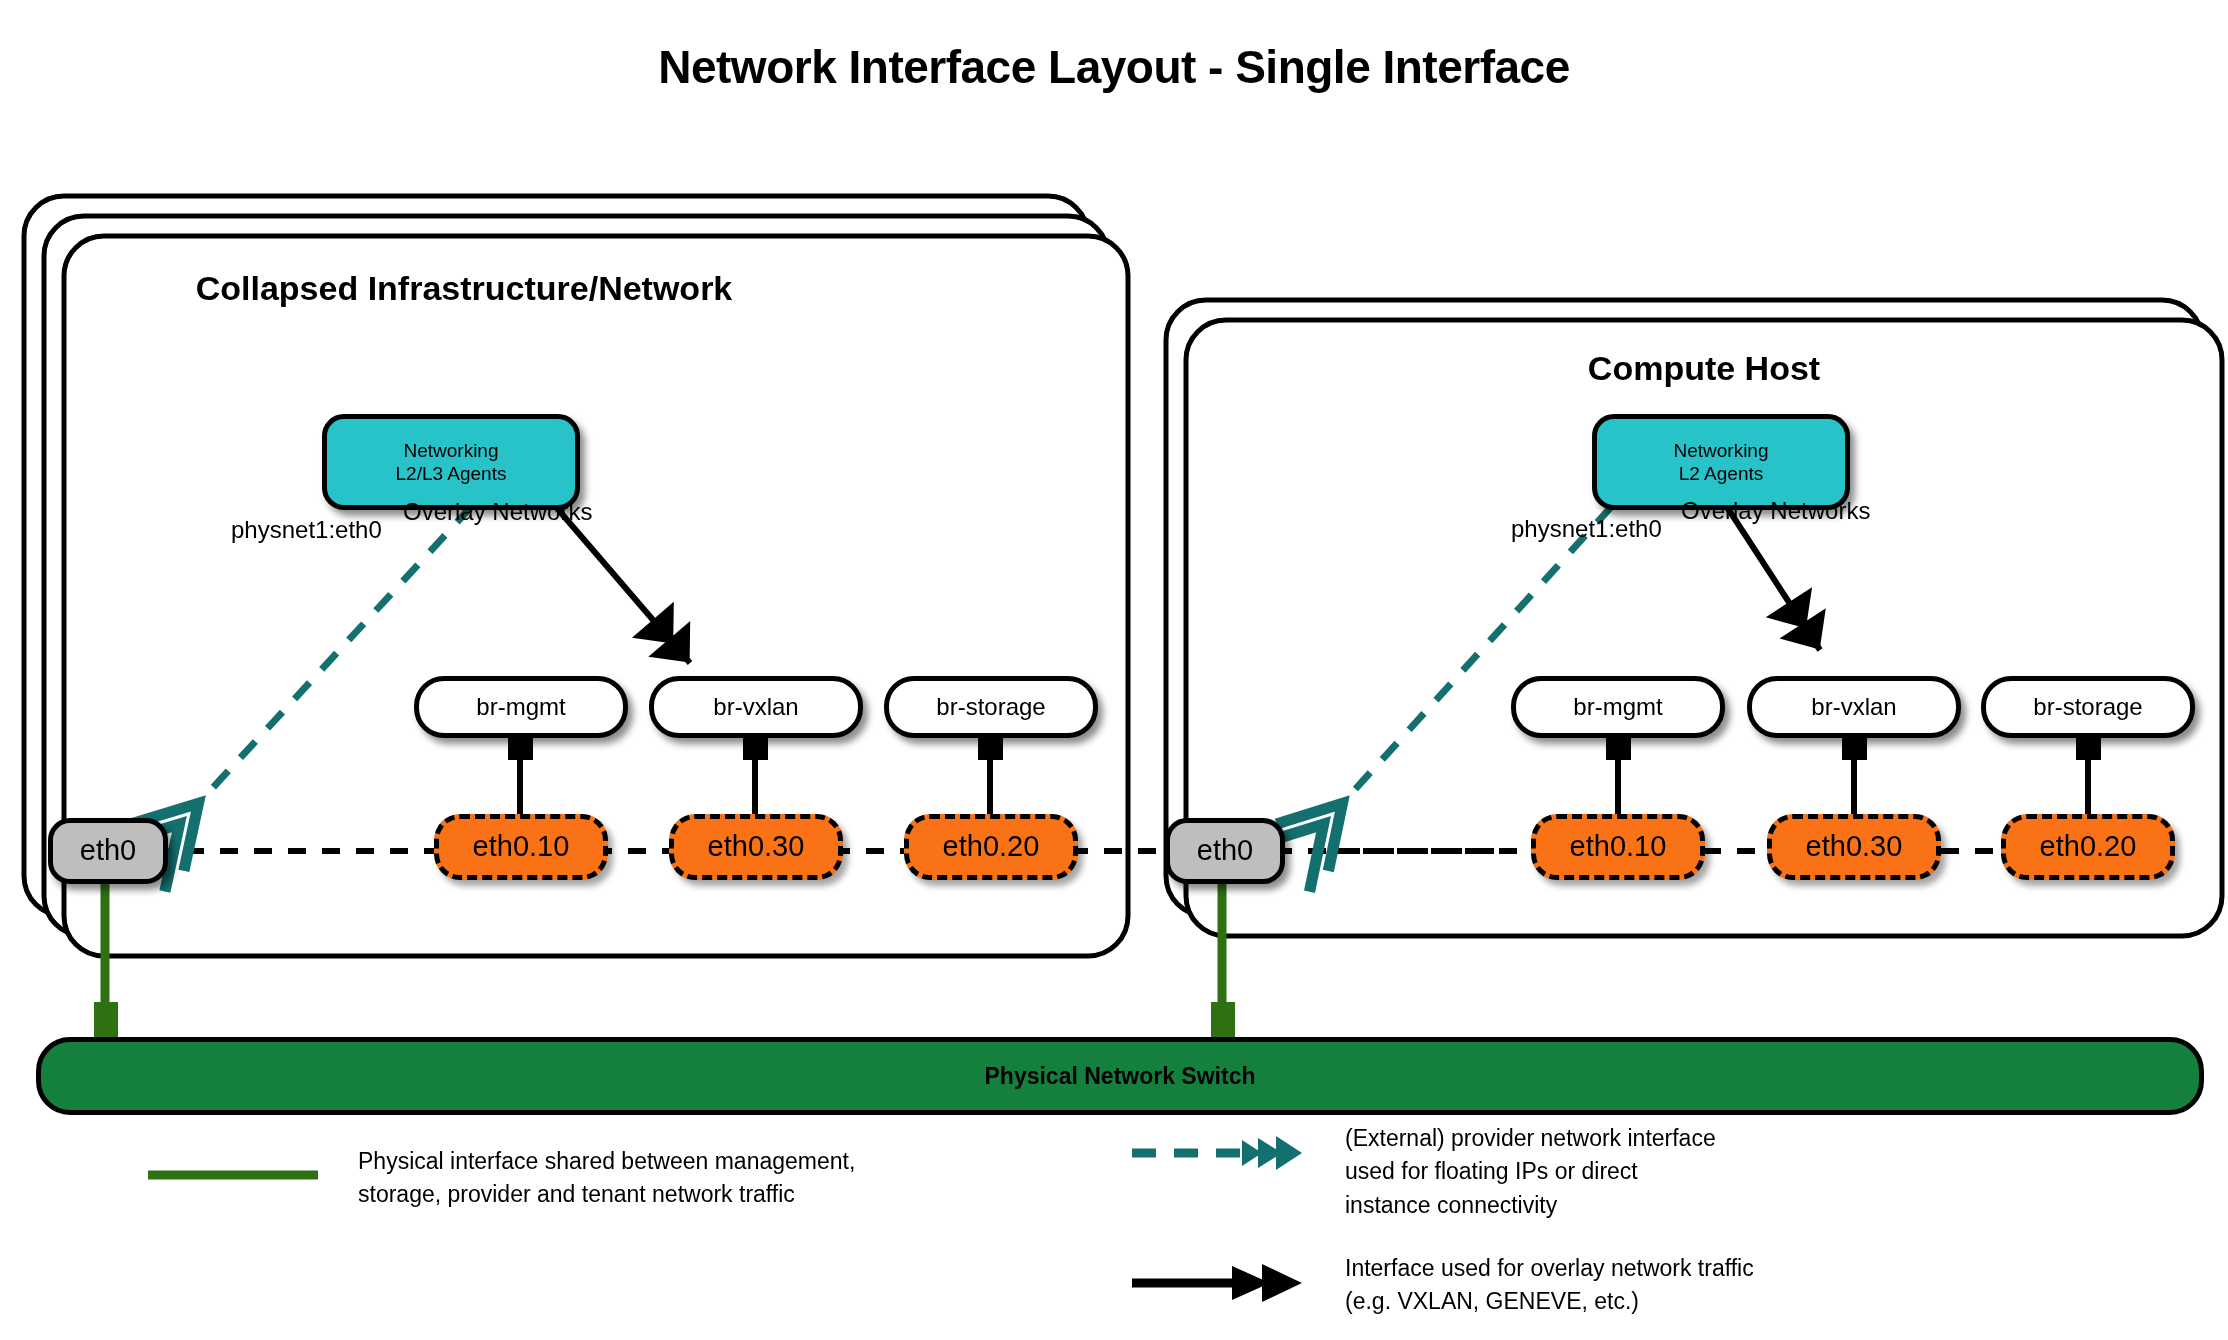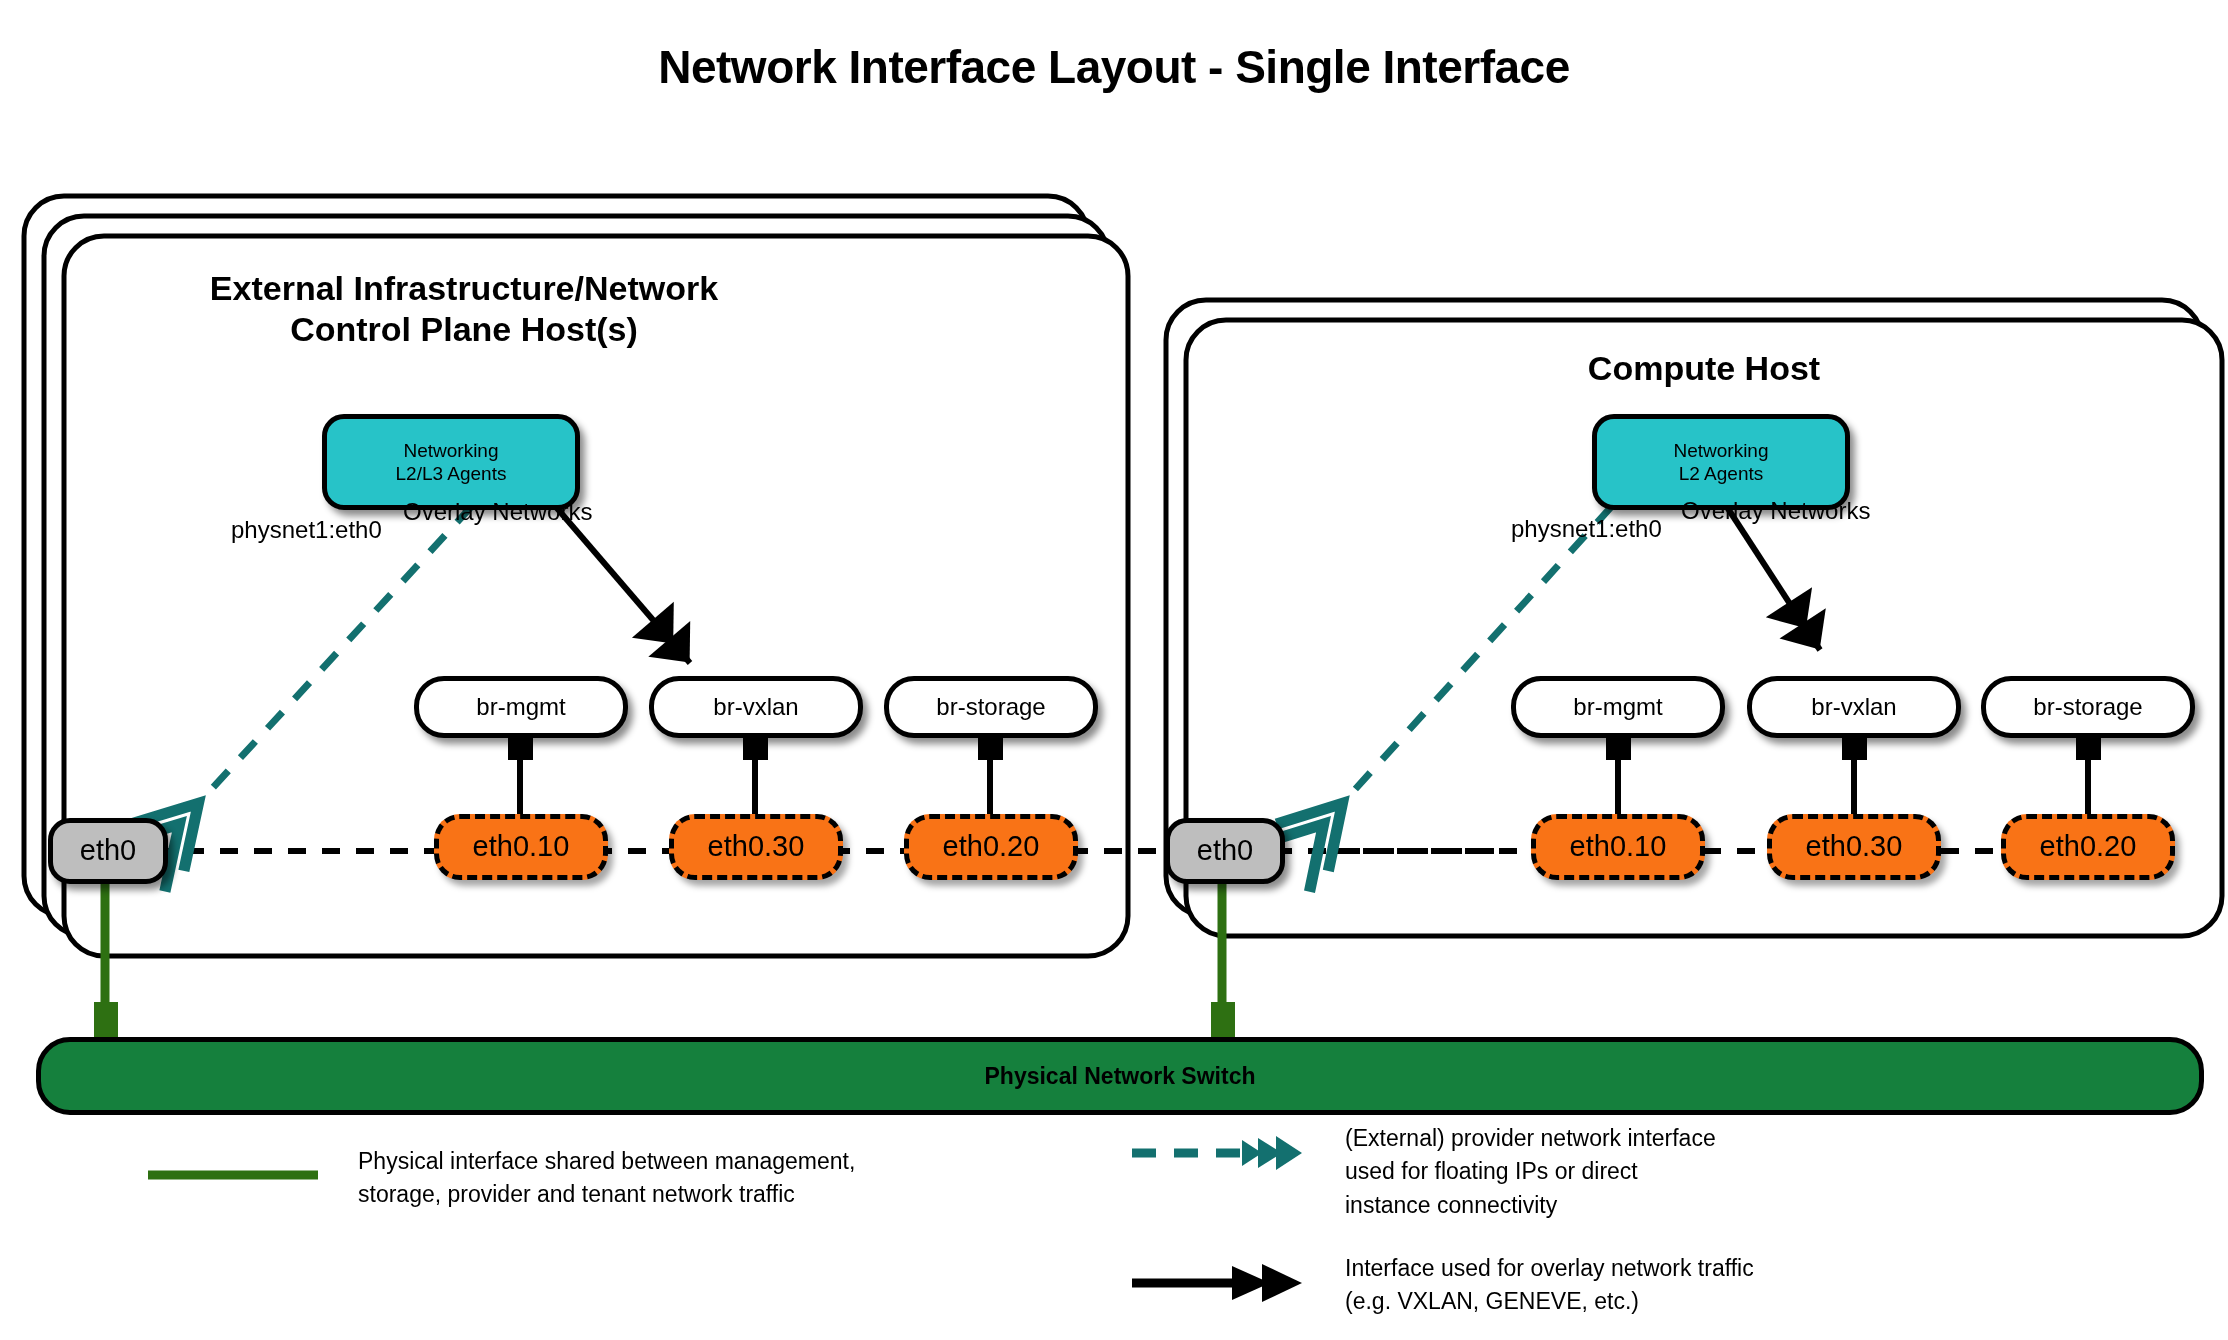--- a/index.html
+++ b/index.html
@@ -119,22 +119,21 @@
       <line x1="1727" y1="507" x2="1820" y2="650" stroke="#000" stroke-width="6" marker-end="url(#mk-black)"></line>
 
       <line x1="1222" y1="880" x2="1222" y2="1035" stroke="#2e7012" stroke-width="9"></line>
       <rect x="1211" y="1002" width="24" height="42" fill="#2e7012"></rect>
     </g>
   </svg>
 
   <div class="abs" style="left:64px;top:236px;width:1064px;height:720px;">
 
     <div class="abs host-title" style="left:0;top:32px;width:800px;">
-      <div>External Infrastructure/Network</div>
-      <div>Control Plane Host(s)</div>
+      <div>Collapsed Infrastructure/Network</div>
     </div>
 
     <div class="abs nodebox agents-box" style="left:258px;top:178px;width:258px;height:96px;flex-direction:column;">
       <div>Networking</div>
       <div>L2/L3 Agents</div>
     </div>
 
     <div class="abs edge-label" style="left:167px;top:280px;">physnet1:eth0</div>
 
     <div class="abs edge-label" style="left:339px;top:262px;">Overlay Networks</div>

